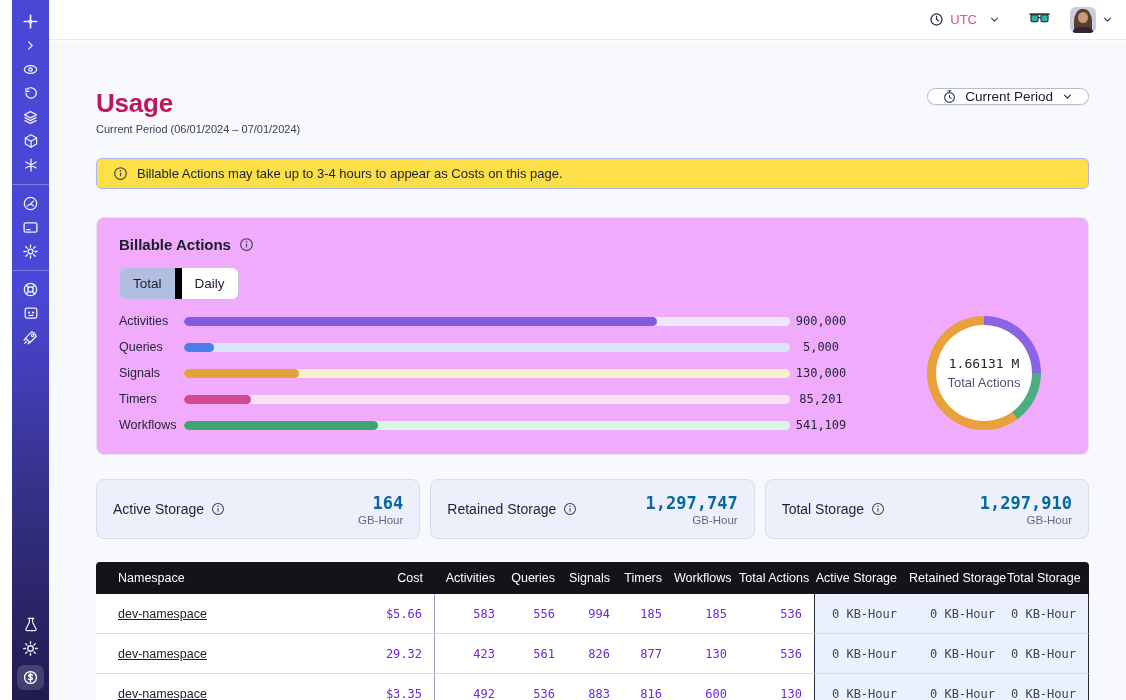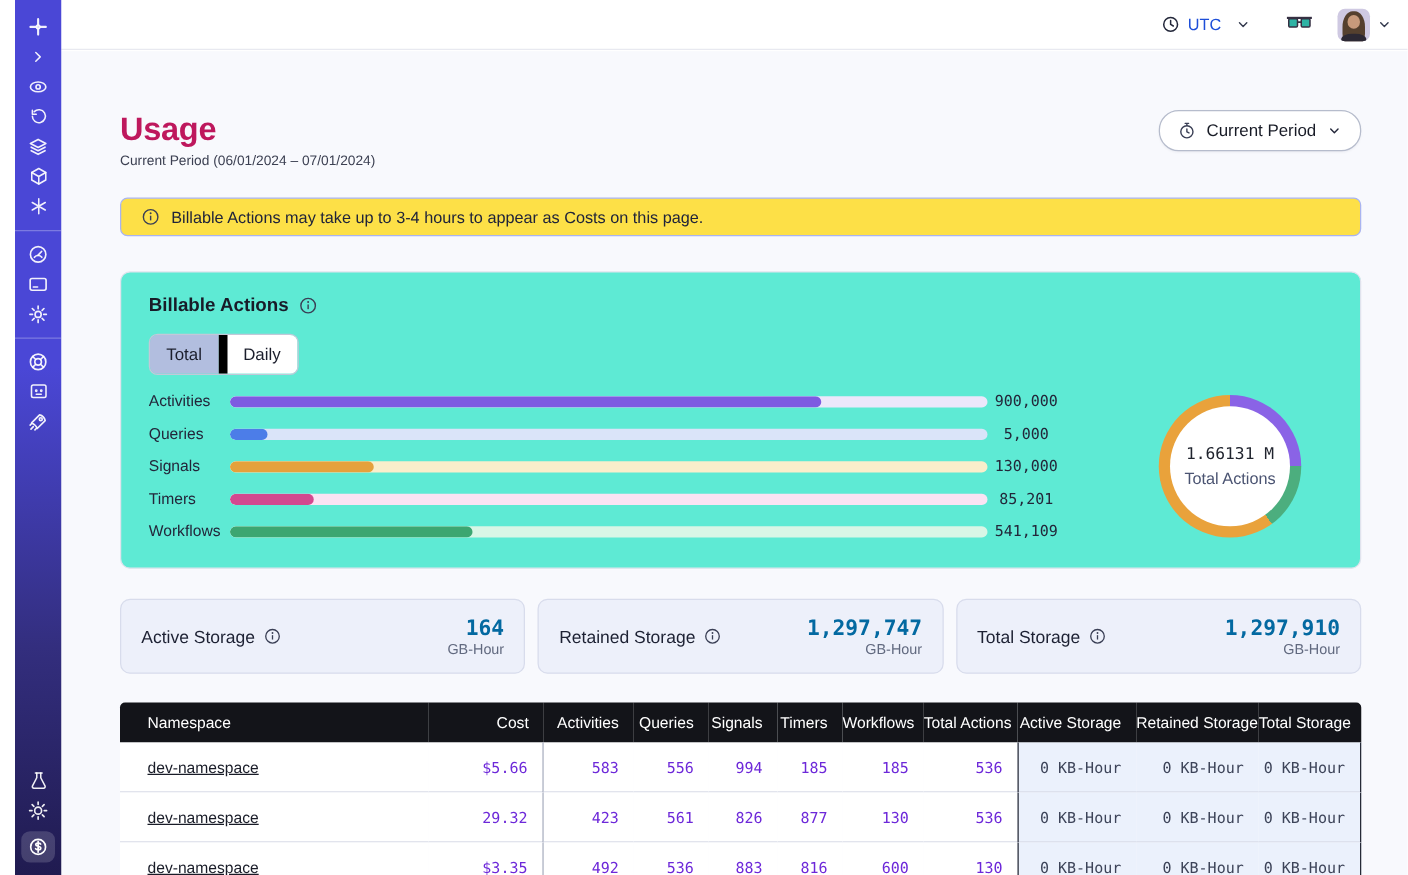--- a/index.html
+++ b/index.html
@@ -16,50 +16,50 @@
     stroke-linecap:round; stroke-linejoin:round; }
   .side-div { width:37px; height:1px; background:rgba(255,255,255,.28); margin:6px 0 7px; }
   .side-spacer { flex:1; }
   .coin-wrap { width:27px; height:25px; border-radius:7px; background:rgba(255,255,255,.16);
     display:flex; align-items:center; justify-content:center; margin-top:4px; }
 
   
   .topbar { position:absolute; left:49px; right:0; top:0; height:40px; background:#fff;
     border-bottom:1px solid #e8e9f0; display:flex; align-items:center; justify-content:flex-end;
     padding-right:12px; z-index:4; }
-  .tz-btn { display:flex; align-items:center; gap:6px; font-size:13px; color:#1d4ed8; cursor:pointer; }
+  .tz-btn { display:flex; align-items:center; gap:6px; font-size:13px; color:#ec4899; cursor:pointer; }
   .tz-btn svg, .chev svg { stroke:#343a4e; fill:none; stroke-width:1.4; stroke-linecap:round; stroke-linejoin:round; }
   .glasses-btn { margin-left:28px; cursor:pointer; display:flex; }
   .avatar { margin-left:20px; width:26px; height:26px; border-radius:6px; background:#cfc9e2;
     position:relative; overflow:hidden; cursor:pointer; }
   .avatar .hair { position:absolute; top:2px; left:4px; right:4px; bottom:-4px; background:#55402e; border-radius:45% 45% 35% 35%; }
   .avatar .face { position:absolute; top:5px; left:8px; width:10px; height:11px; background:#c89a7b; border-radius:50%; }
   .avatar .shirt { position:absolute; bottom:-3px; left:3px; right:3px; height:9px; background:#2c2833; border-radius:45% 45% 0 0; }
   .chev { margin-left:5px; cursor:pointer; display:flex; }
 
   
   .main { position:absolute; left:49px; top:41px; right:0; bottom:0; background:#f8f9fd;
     padding:47px 37px 0 47px; overflow:hidden; }
 
   .page-head { display:flex; justify-content:space-between; align-items:flex-start; }
   .page-title { font-size:26px; font-weight:700; color:#be185d; letter-spacing:-.2px; line-height:30px; }
   .page-sub { margin-top:5px; font-size:11px; color:#3c4052; }
-  .period-btn { display:flex; align-items:center; gap:8px; height:33px; padding:0 14px;
+  .period-btn { display:flex; align-items:center; gap:8px; height:17px; padding:0 14px;
     background:#fff; border:1px solid #b6bccc; border-radius:16px; font-size:13.5px; font-weight:500;
     color:#181b26; cursor:pointer; box-shadow:0 1px 2px rgba(20,24,60,.05); }
   .period-btn svg { stroke:#23273a; fill:none; stroke-width:1.4; stroke-linecap:round; stroke-linejoin:round; }
 
   .banner { margin-top:23px; background:#fde047; border:1px solid #a9b4f0; border-radius:6px;
     padding:7px 16px; display:flex; align-items:center; gap:9px; font-size:13px; color:#20243a; }
 
   .info-ic { display:inline-flex; flex:none; }
   .info-ic svg { stroke:#3a3f55; fill:none; stroke-width:1.2; }
   .info-ic .dotfill { fill:#3a3f55; stroke:none; }
 
-  .card { margin-top:28px; background:#5eead4; border:1px solid #e0e3ed; border-radius:8px;
+  .card { margin-top:28px; background:#f0abfc; border:1px solid #e0e3ed; border-radius:8px;
     padding:18px 22px 16px; }
   .card-title-row { display:flex; align-items:center; gap:8px; }
   .card-title { font-size:15px; font-weight:600; color:#181b28; }
 
   .seg { margin-top:14px; display:inline-flex; border:1px solid #c2c8d8; border-radius:7px; overflow:hidden; }
   .seg-tab { height:31px; line-height:31px; padding:0 13px; font-size:13.5px; color:#1b1e2c;
     background:#fff; cursor:pointer; }
   .seg-tab.selected { background:#b2bedf; }
   .seg-tab + .seg-tab { border-left:7px solid #000000; }
 

